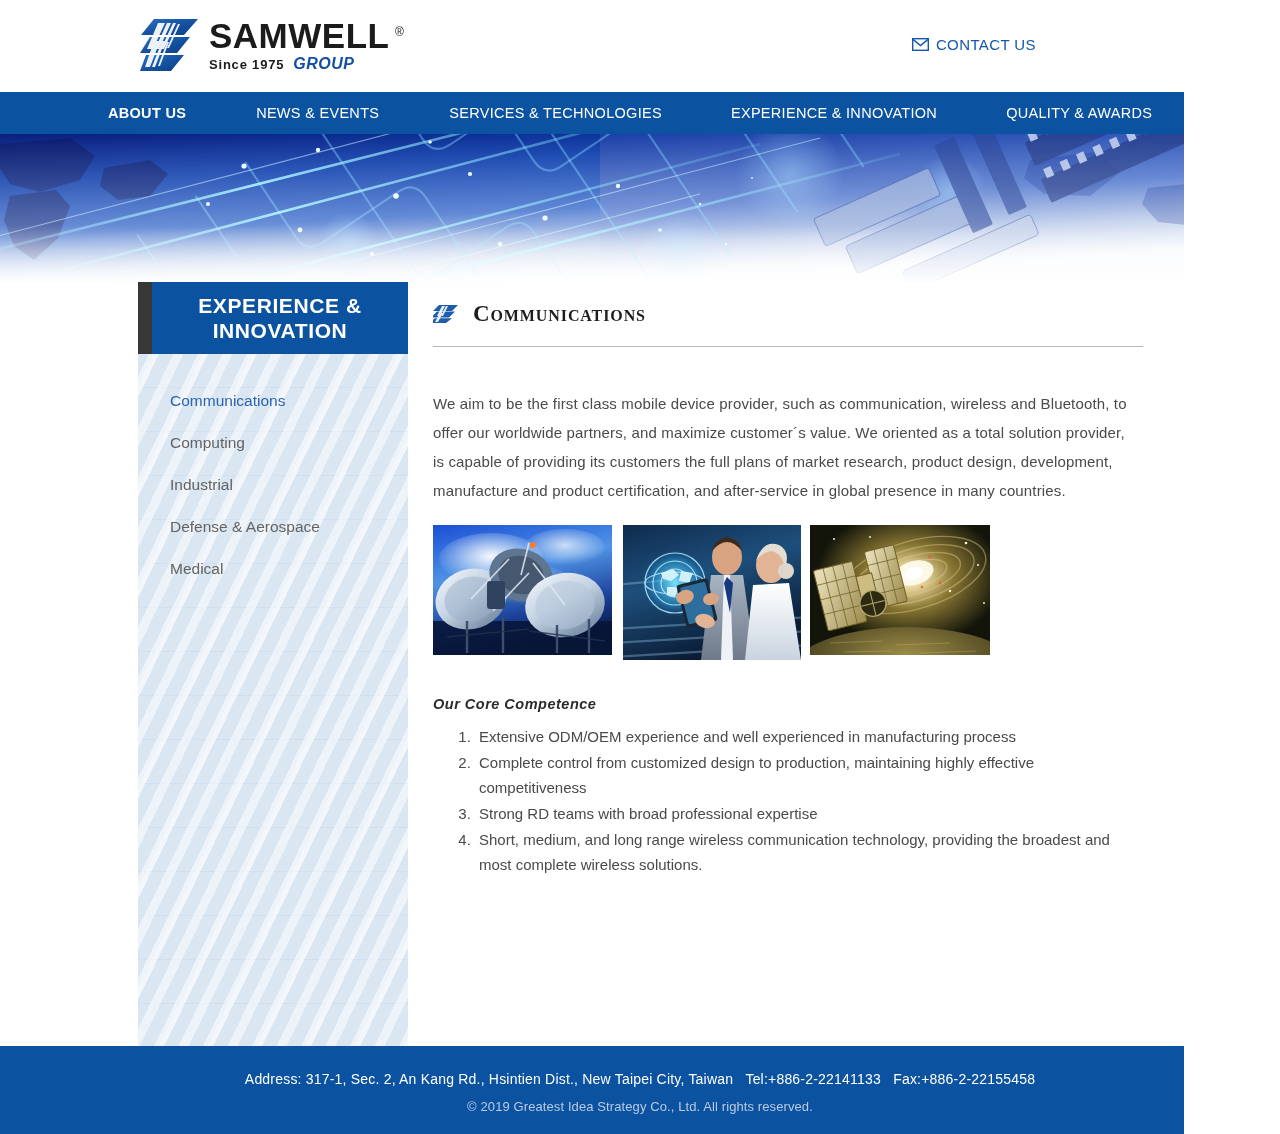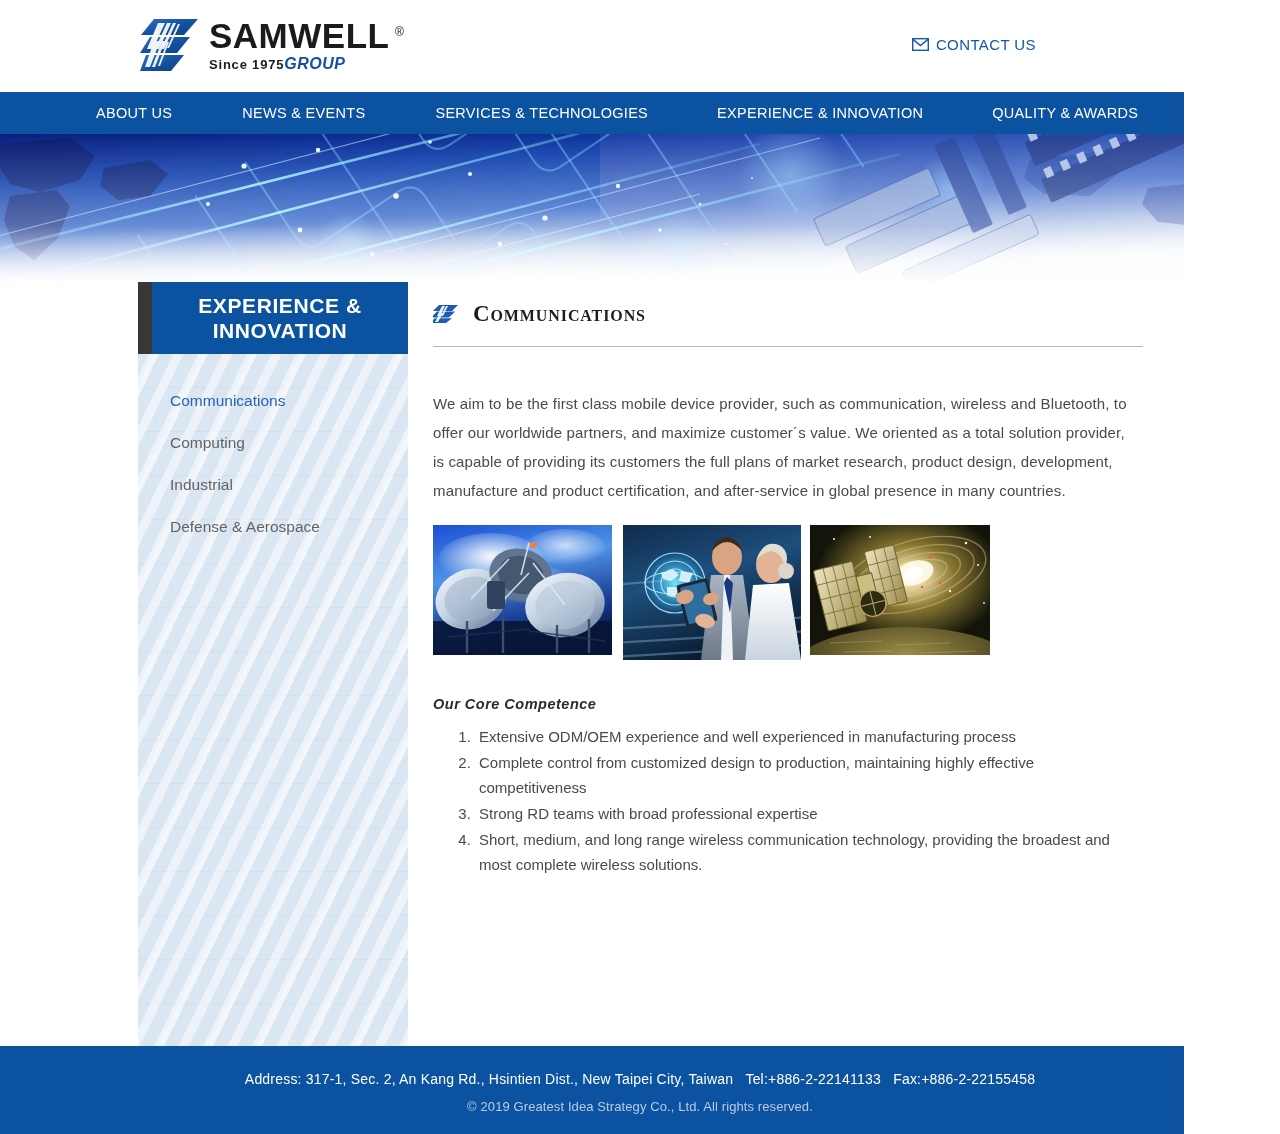--- a/index.html
+++ b/index.html
@@ -59,20 +59,21 @@
     font-size: 13px;
     color: #1b1b1b;
     letter-spacing: 0.8px;
   }
   .logo-group {
     font-family: "Liberation Sans", sans-serif;
     font-weight: bold;
     font-style: italic;
     font-size: 16px;
     color: #1351a0;
+    margin-left: 9px;
     letter-spacing: 0.5px;
   }
 
   .contact-us {
     position: absolute;
     right: 148px; top: 36px;
     display: flex; align-items: center;
     gap: 7px;
     color: #1458ab;
     font-size: 15px;
@@ -100,21 +101,21 @@
   }
   .nav-item {
     color: #ffffff;
     font-size: 14.5px;
     letter-spacing: 0.3px;
     text-decoration: none;
     white-space: nowrap;
     cursor: pointer;
     line-height: 42px;
   }
-  .nav-item.n0 { margin-left: 14px; }
+  .nav-item.n0 { margin-left: 26px; font-weight: bold; }
   .nav-item.n1 { margin-left: 70px; }
   .nav-item.n2 { margin-left: 70px; }
   .nav-item.n3 { margin-left: 69px; }
   .nav-item.n4 { margin-left: 69px; }
 
   
   .hero {
     position: relative;
     height: 148px;
     overflow: hidden;
@@ -502,20 +503,21 @@
       <div class="sidebar-head">
         <div class="sidebar-head-bar"></div>
         <div class="sidebar-title">EXPERIENCE &amp;
 INNOVATION</div>
       </div>
       <div class="sidebar-body">
         <a class="side-item active">Communications</a>
         <a class="side-item">Computing</a>
         <a class="side-item">Industrial</a>
         <a class="side-item">Defense &amp; Aerospace</a>
+        <a class="side-item">Medical</a>
       </div>
     </aside>
 
     <section class="content">
 
       <div class="content-head">
         <svg class="head-mark" viewBox="0 0 26 18">
           <polygon points="6,0 25,0 19,6 0,6" fill="#1d5cae"></polygon>
           <polygon points="4,6.6 22,6.6 16,12.6 -2,12.6" fill="#1d5cae"></polygon>
           <polygon points="2,13.2 19,13.2 13,18 -4,18" fill="#1d5cae"></polygon>

